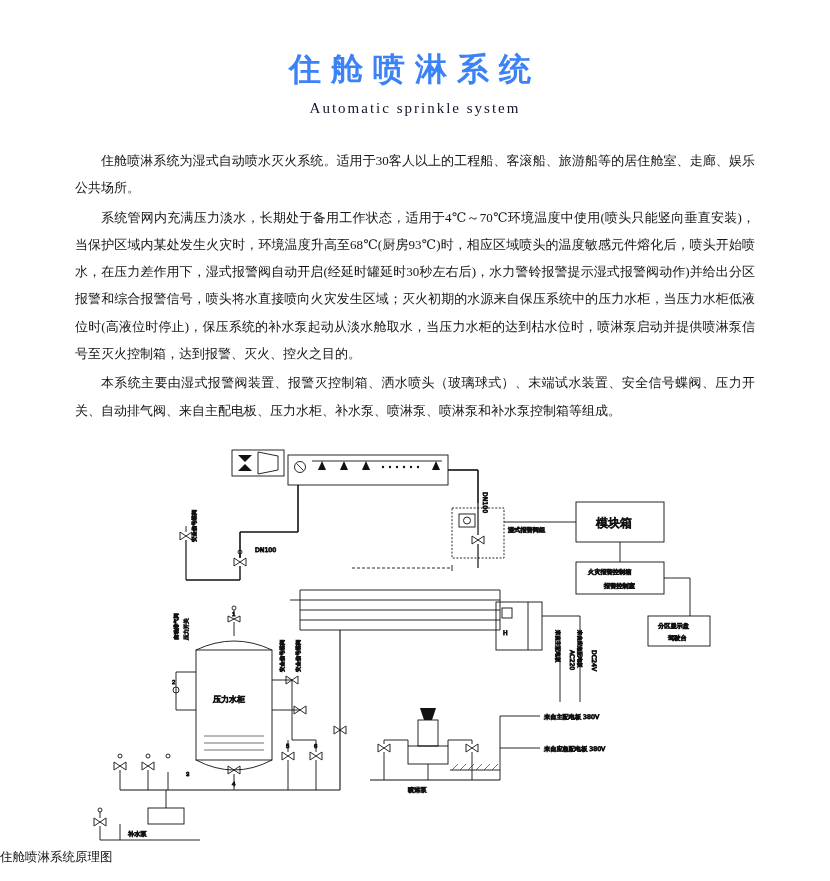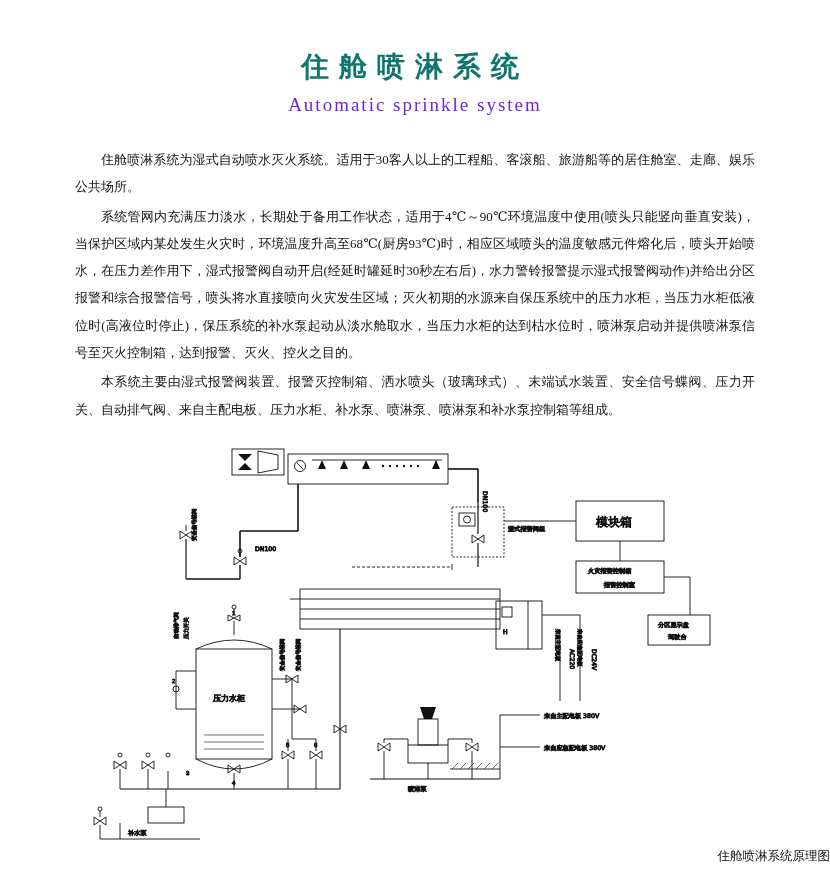--- a/index.html
+++ b/index.html
@@ -20,31 +20,31 @@
     width: 830px;
     height: 881px;
   }
 
   
   .title-block {
     text-align: center;
     padding-top: 48px;
   }
   .title-cn {
-    font-size: 28px;
+    font-size: 32px;
     font-weight: bold;
     letter-spacing: 10px;
     font-family: "DejaVu Sans", "Liberation Sans", sans-serif;
-    color: #0f766e;
+    color: #3b82f6;
   }
   .title-en {
-    font-size: 19px;
+    font-size: 15px;
     letter-spacing: 2px;
     margin-top: 8px;
-    color: #6d28d9;
+    color: #0f172a;
     font-family: "Liberation Serif", serif;
   }
 
   
   .body-text {
     margin: 30px 75px 0 75px;
     font-size: 13px;
     line-height: 2.1;
     text-align: justify;
     color: #141414;
@@ -59,21 +59,21 @@
     position: relative;
     margin-top: 16px;
     width: 830px;
     height: 430px;
   }
   .diagram-caption {
     position: absolute;
     left: 0;
     right: 0;
     bottom: 4px;
-    text-align: right;
+    text-align: left;
     font-size: 12.5px;
     color: #111;
   }
   svg.schematic {
     position: absolute;
     left: 0;
     top: 0;
   }
   .lbl {
     font-family: "DejaVu Sans", "Liberation Sans", sans-serif;
@@ -106,21 +106,21 @@
 
 <div class="page">
 
   <div class="title-block">
     <div class="title-cn">住舱喷淋系统</div>
     <div class="title-en">Automatic sprinkle system</div>
   </div>
 
   <div class="body-text">
     <p>住舱喷淋系统为湿式自动喷水灭火系统。适用于30客人以上的工程船、客滚船、旅游船等的居住舱室、走廊、娱乐公共场所。</p>
-    <p>系统管网内充满压力淡水，长期处于备用工作状态，适用于4℃～90℃环境温度中使用(喷头只能竖向垂直安装)，当保护区域内某处发生火灾时，环境温度升高至68℃(厨房93℃)时，相应区域喷头的温度敏感元件熔化后，喷头开始喷水，在压力差作用下，湿式报警阀自动开启(经延时罐延时30秒左右后)，水力警铃报警提示湿式报警阀动作)并给出分区报警和综合报警信号，喷头将水直接喷向火灾发生区域；灭火初期的水源来自保压系统中的压力水柜，当压力水柜低液位时(高液位时停止)，保压系统的补水泵起动从淡水舱取水，当压力水柜的达到枯水位时，喷淋泵启动并提供喷淋泵信号至灭火控制箱，达到报警、灭火、控火之目的。</p>
+    <p>系统管网内充满压力淡水，长期处于备用工作状态，适用于4℃～70℃环境温度中使用(喷头只能竖向垂直安装)，当保护区域内某处发生火灾时，环境温度升高至68℃(厨房93℃)时，相应区域喷头的温度敏感元件熔化后，喷头开始喷水，在压力差作用下，湿式报警阀自动开启(经延时罐延时30秒左右后)，水力警铃报警提示湿式报警阀动作)并给出分区报警和综合报警信号，喷头将水直接喷向火灾发生区域；灭火初期的水源来自保压系统中的压力水柜，当压力水柜低液位时(高液位时停止)，保压系统的补水泵起动从淡水舱取水，当压力水柜的达到枯水位时，喷淋泵启动并提供喷淋泵信号至灭火控制箱，达到报警、灭火、控火之目的。</p>
     <p>本系统主要由湿式报警阀装置、报警灭控制箱、洒水喷头（玻璃球式）、末端试水装置、安全信号蝶阀、压力开关、自动排气阀、来自主配电板、压力水柜、补水泵、喷淋泵、喷淋泵和补水泵控制箱等组成。</p>
   </div>
 
   <div class="diagram-wrap">
     <svg class="schematic" width="830" height="420" viewBox="0 0 830 420" xmlns="http://www.w3.org/2000/svg">
       <g stroke="#111" fill="none" stroke-width="0.9">
 
         <rect x="288" y="15" width="160" height="30"></rect>
         <circle cx="300" cy="27" r="5.5"></circle>
         <line x1="296.5" y1="23.5" x2="303.5" y2="30.5"></line>

